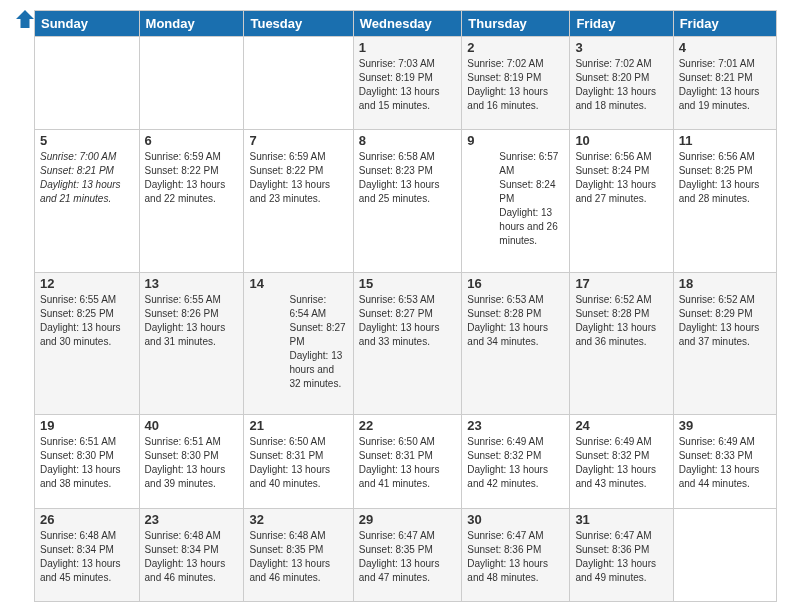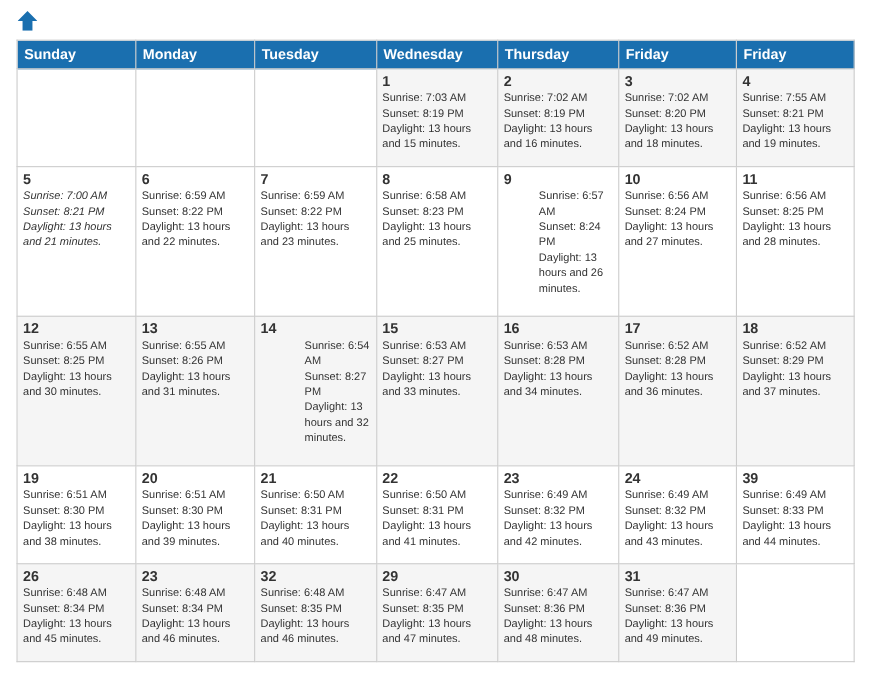--- a/index.html
+++ b/index.html
@@ -8,21 +8,21 @@
       background: #fff;
       width: 792px;
       height: 612px;
       overflow: hidden;
     }
     .page {
       width: 792px;
       height: 612px;
       padding: 10px 15px;
       display: flex;
-      flex-direction: column;
+      flex-direction: row;
     }
     .header {
       display: flex;
       justify-content: space-between;
       align-items: flex-start;
       margin-bottom: 8px;
     }
     .logo {
       display: flex;
       flex-direction: column;
@@ -155,21 +155,21 @@
 Daylight: 13 hours and 16 minutes.</div>
           </td>
           <td>
             <span class="day-num">3</span>
             <div class="day-info" style="white-space: pre-line;">Sunrise: 7:02 AM
 Sunset: 8:20 PM
 Daylight: 13 hours and 18 minutes.</div>
           </td>
           <td>
             <span class="day-num">4</span>
-            <div class="day-info" style="white-space: pre-line;">Sunrise: 7:55 AM
+            <div class="day-info" style="white-space: pre-line;">Sunrise: 7:01 AM
 Sunset: 8:21 PM
 Daylight: 13 hours and 19 minutes.</div>
           </td>
         </tr>
         <tr>
           <td>
             <span class="day-num">5</span>
             <div class="day-info" style="white-space: pre-line; font-style: italic;">Sunrise: 7:00 AM
 Sunset: 8:21 PM
 Daylight: 13 hours and 21 minutes.</div>
@@ -256,21 +256,21 @@
           </td>
         </tr>
         <tr>
           <td>
             <span class="day-num">19</span>
             <div class="day-info" style="white-space: pre-line;">Sunrise: 6:51 AM
 Sunset: 8:30 PM
 Daylight: 13 hours and 38 minutes.</div>
           </td>
           <td>
-            <span class="day-num">20</span>
+            <span class="day-num">40</span>
             <div class="day-info" style="white-space: pre-line;">Sunrise: 6:51 AM
 Sunset: 8:30 PM
 Daylight: 13 hours and 39 minutes.</div>
           </td>
           <td>
             <span class="day-num">21</span>
             <div class="day-info" style="white-space: pre-line;">Sunrise: 6:50 AM
 Sunset: 8:31 PM
 Daylight: 13 hours and 40 minutes.</div>
           </td>

